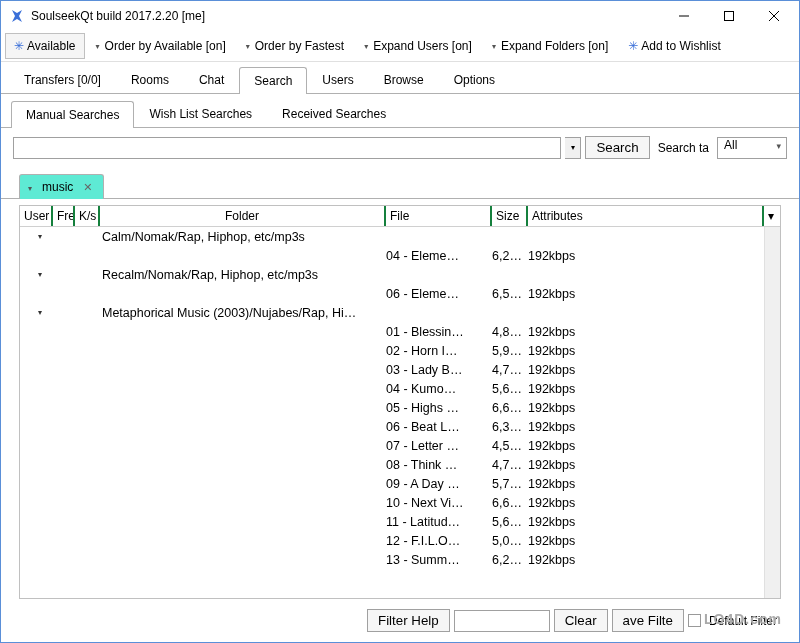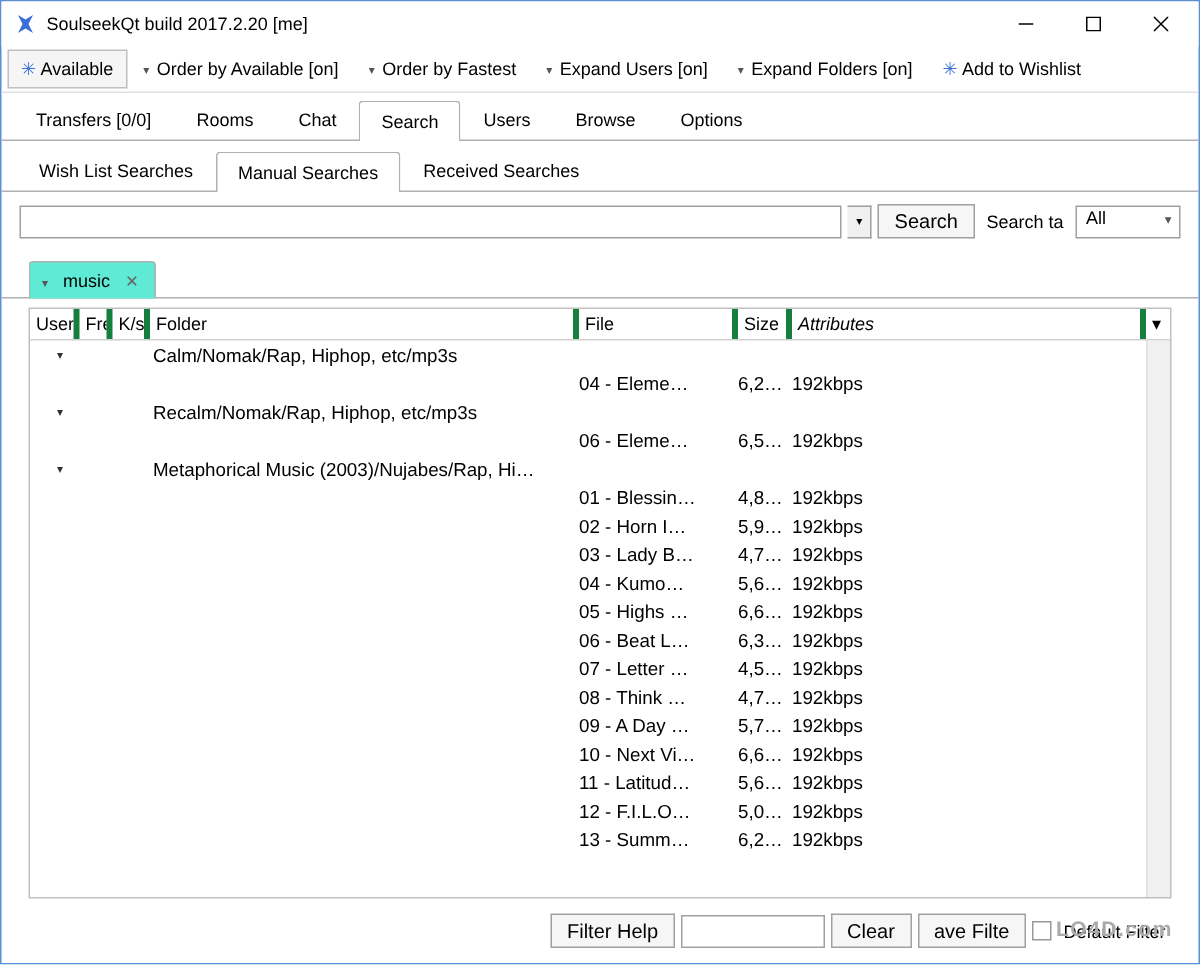--- a/index.html
+++ b/index.html
@@ -25,24 +25,24 @@
 .combo-btn { width: 16px; height: 22px; border: 1px solid #a0a0a0; border-left: none; background: #f0f0f0; display: flex; align-items: center; justify-content: center; font-size: 8px; cursor: pointer; }
 .btn { border: 1px solid #a0a0a0; background: #f6f6f6; padding: 3px 10px; cursor: pointer; }
 .label { padding: 0 4px; }
 .select { border: 1px solid #a0a0a0; height: 22px; padding: 0 20px 0 6px; background: #fff; position: relative; min-width: 70px; cursor: pointer; }
 .select::after { content: "▾"; position: absolute; right: 5px; top: 3px; font-size: 9px; color: #555; }
 .result-tabs { display: flex; padding: 6px 18px 0 18px; border-bottom: 1px solid #b0b0b0; }
 .result-tab { padding: 5px 8px; border: 1px solid #b0b0b0; border-bottom: none; border-top-left-radius: 3px; border-top-right-radius: 3px; display: flex; align-items: center; gap: 8px; background: #5eead4; cursor: pointer; position: relative; top: 1px; }
 .close-x { font-size: 11px; color: #666; cursor: pointer; padding: 0 2px; }
 .grid-wrap { margin: 6px 18px 4px 18px; border: 1px solid #c0c0c0; flex: 1; display: flex; flex-direction: column; overflow: hidden; }
 .grid-header { display: flex; background: #fff; border-bottom: 1px solid #d0d0d0; font-size: 12px; }
-.gh { border-right: 4px solid #15803d; padding: 3px 4px; overflow: hidden; white-space: nowrap; }
+.gh { border-right: 2px solid #15803d; padding: 3px 4px; overflow: hidden; white-space: nowrap; }
 .gh-user { width: 33px; } .gh-free { width: 22px; } .gh-ks { width: 25px; }
-.gh-folder { width: 286px; } .gh-file { width: 106px; } .gh-size { width: 36px; }
-.gh-attr { flex: 1; font-style: italic; } .gh-end { width: 16px; border-right:none; }
+.gh-folder { width: 286px; text-align: center; } .gh-file { width: 106px; } .gh-size { width: 36px; }
+.gh-attr { flex: 1; } .gh-end { width: 16px; border-right:none; }
 .grid-body { flex: 1; overflow: hidden; display: flex; }
 .rows { flex: 1; }
 .row { display: flex; height: 19px; align-items: center; font-size: 12.5px; }
 .c-user { width: 33px; display:flex; justify-content:flex-start; padding-left:18px; } 
 .c-free{width:22px;} .c-ks{width:25px;}
 .c-folder { width: 286px; overflow: hidden; white-space: nowrap; padding-left: 2px; }
 .c-file { width: 106px; overflow: hidden; white-space: nowrap; }
 .c-size { width: 36px; overflow: hidden; white-space: nowrap; }
 .c-attr { flex: 1; overflow: hidden; white-space: nowrap; }
 .chev { font-size: 8px; color: #333; }
@@ -109,22 +109,22 @@
       <div class="main-tab">Transfers [0/0]</div>
       <div class="main-tab">Rooms</div>
       <div class="main-tab">Chat</div>
       <div class="main-tab active">Search</div>
       <div class="main-tab">Users</div>
       <div class="main-tab">Browse</div>
       <div class="main-tab">Options</div>
     </div>
 
   <div class="sub-tabs" id="sub-tabs">
+      <div class="sub-tab active">Manual Searches</div>
       <div class="sub-tab">Wish List Searches</div>
-      <div class="sub-tab active">Manual Searches</div>
       <div class="sub-tab">Received Searches</div>
     </div>
 
   <div class="search-row">
     <input class="search-input" value="" style="">
     <div class="combo-btn">▾</div>
     <button class="btn">Search</button>
     <span class="label">Search ta</span>
     <div class="select"><span>All</span></div>
   </div>

